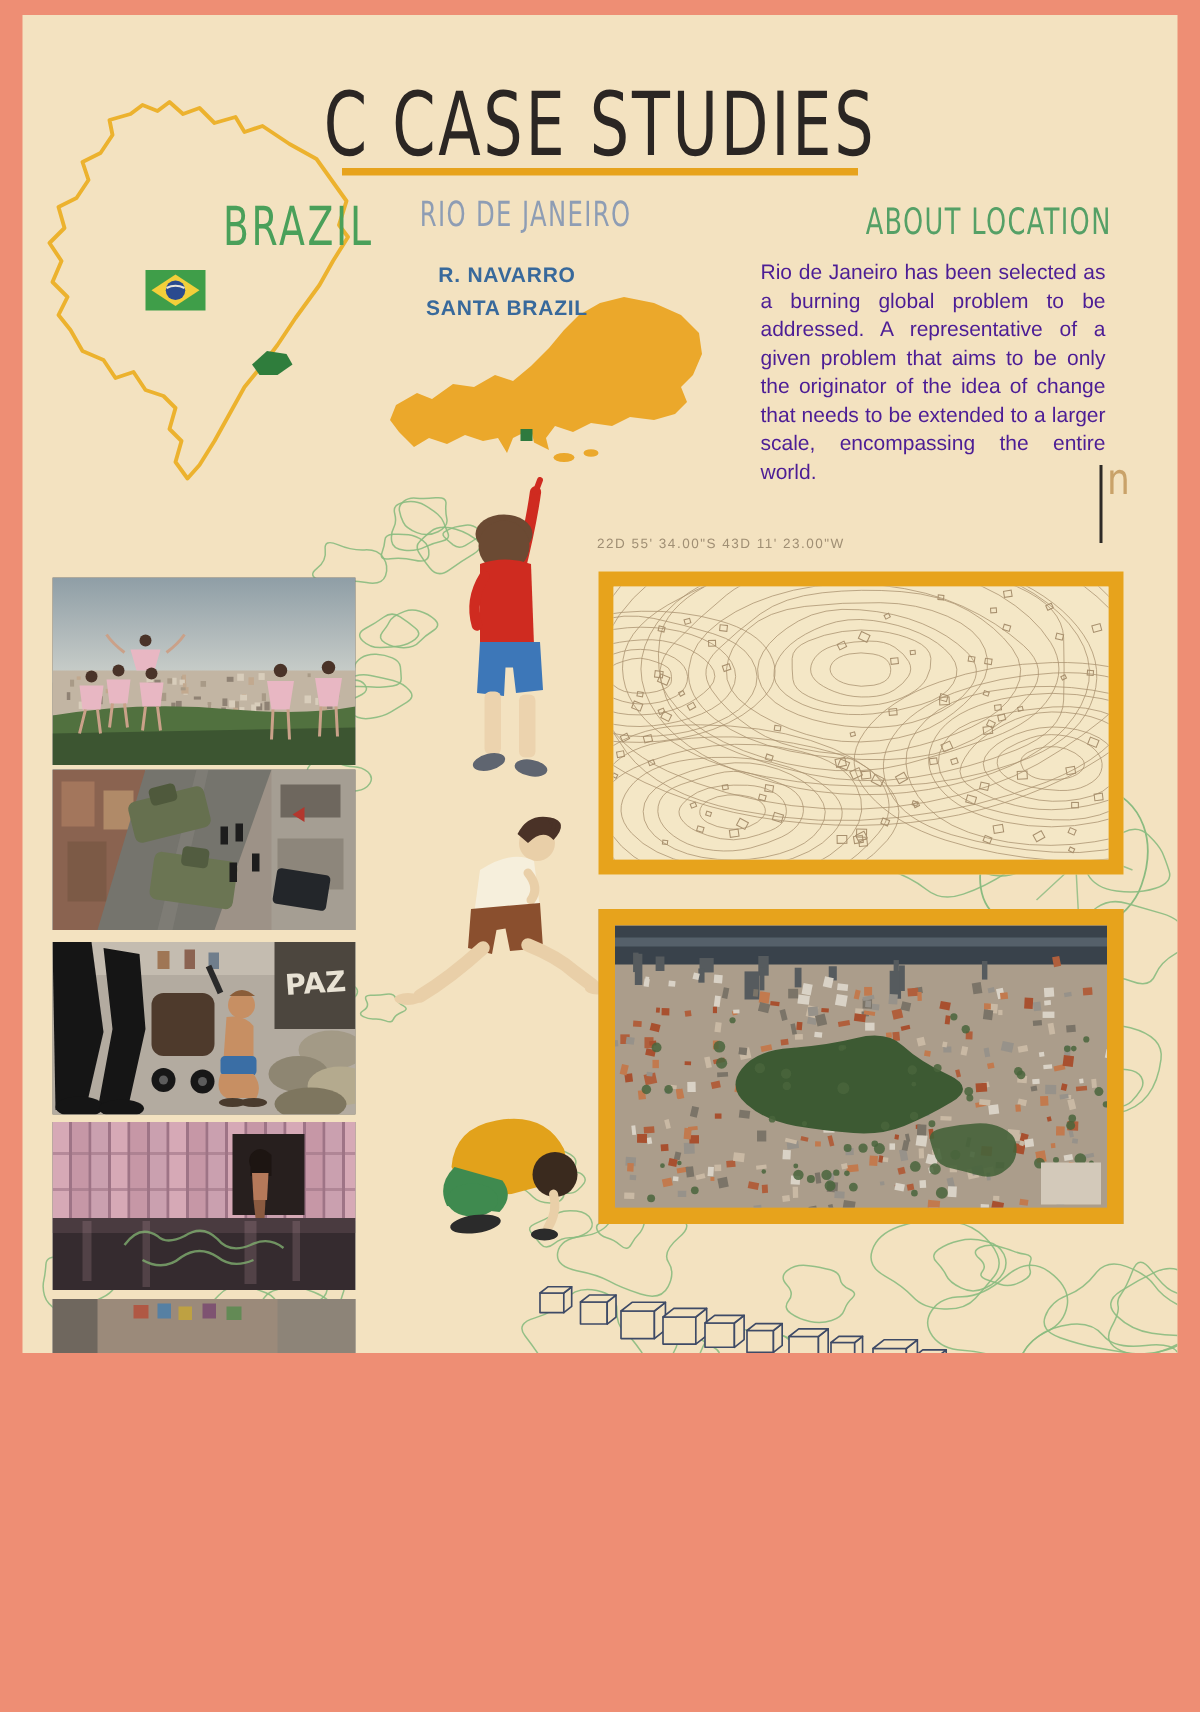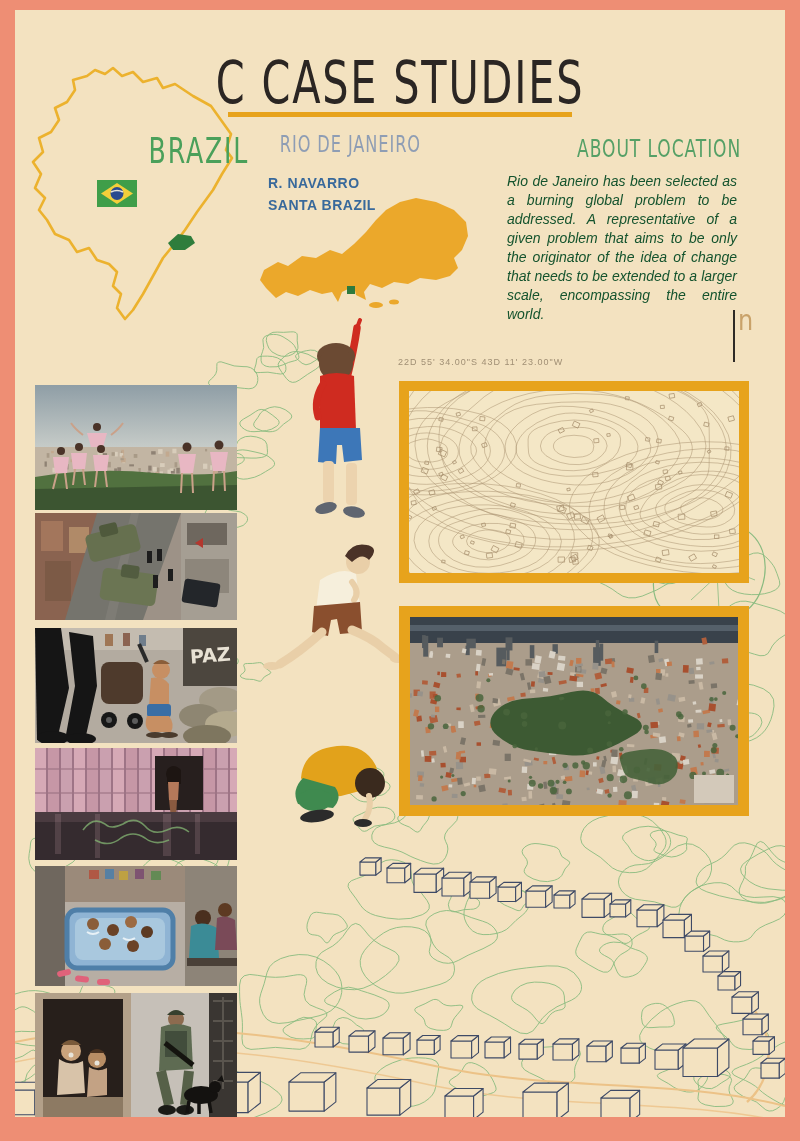--- a/index.html
+++ b/index.html
@@ -1,31 +1,31 @@
 <!DOCTYPE html>
 <html><head>
 <meta charset="utf-8">
 <style>
   html,body{margin:0;padding:0;}
   body{width:800px;height:1141px;background:#ee8e74;position:relative;overflow:hidden;
        font-family:"Liberation Sans",sans-serif;}
-  .poster{position:absolute;left:15px;top:10px;width:770px;height:1107px;background:#f3e2c0;overflow:hidden;}
+  .poster{position:absolute;left:15px;top:10px;width:770px;height:892px;background:#f3e2c0;overflow:hidden;}
   .abs{position:absolute;}
   .hand{font-family:"DejaVu Sans",sans-serif;transform:scaleY(1.28) scaleX(.9);transform-origin:center top;
         letter-spacing:2px;white-space:nowrap;}
   #decor{position:absolute;left:0;top:0;z-index:1;}
   .lvl2{z-index:2;} .lvl3{z-index:3;} .lvl4{z-index:4;}
   .title{left:0;right:0;top:38px;text-align:center;font-size:46px;color:#2b2623;font-weight:400;}
   .title-underline{left:213px;top:102px;width:344px;height:5px;background:#e7a31c;}
   .rio-heading{left:257px;top:120px;font-size:18px;color:#8e9db4;letter-spacing:1px;}
   .about-heading{left:553px;top:124px;font-size:19px;color:#55a066;letter-spacing:1px;}
-  .address{left:253px;top:163px;width:140px;text-align:left;color:#38699b;font-weight:bold;
+  .address{left:253px;top:163px;width:140px;text-align:center;color:#38699b;font-weight:bold;
            font-size:14px;line-height:1.55;letter-spacing:.5px;}
-  .about-body{left:492px;top:162px;width:230px;font-size:14px;line-height:1.36;color:#14532d;
-              text-align:justify;font-style:italic;}
+  .about-body{left:492px;top:162px;width:230px;font-size:14px;line-height:1.36;color:#4c1d95;
+              text-align:justify;}
   .coords{left:383px;top:347px;font-size:9px;color:#a08f74;letter-spacing:1px;}
   .north{left:708px;top:296px;width:40px;height:60px;}
   .north .stem{position:absolute;left:10px;top:4px;width:2px;height:52px;background:#2e2a26;}
   .north .n{position:absolute;left:15px;top:0;color:#c9a269;font-size:24px;
             font-family:"DejaVu Sans",sans-serif;transform:scaleY(1.2);}
   .map-frame{border:10px solid #e7a31c;background:#f4e7c6;}
   .topo{left:384px;top:371px;width:330px;height:182px;}
   .aerial{left:384px;top:596px;width:328px;height:188px;border-width:11px;background:#ab9d8b;}
   .photo{left:20px;width:202px;overflow:hidden;background:#777;}
   .p1{top:375px;height:125px;} .p2{top:503px;height:107px;} .p3{top:618px;height:115px;}

